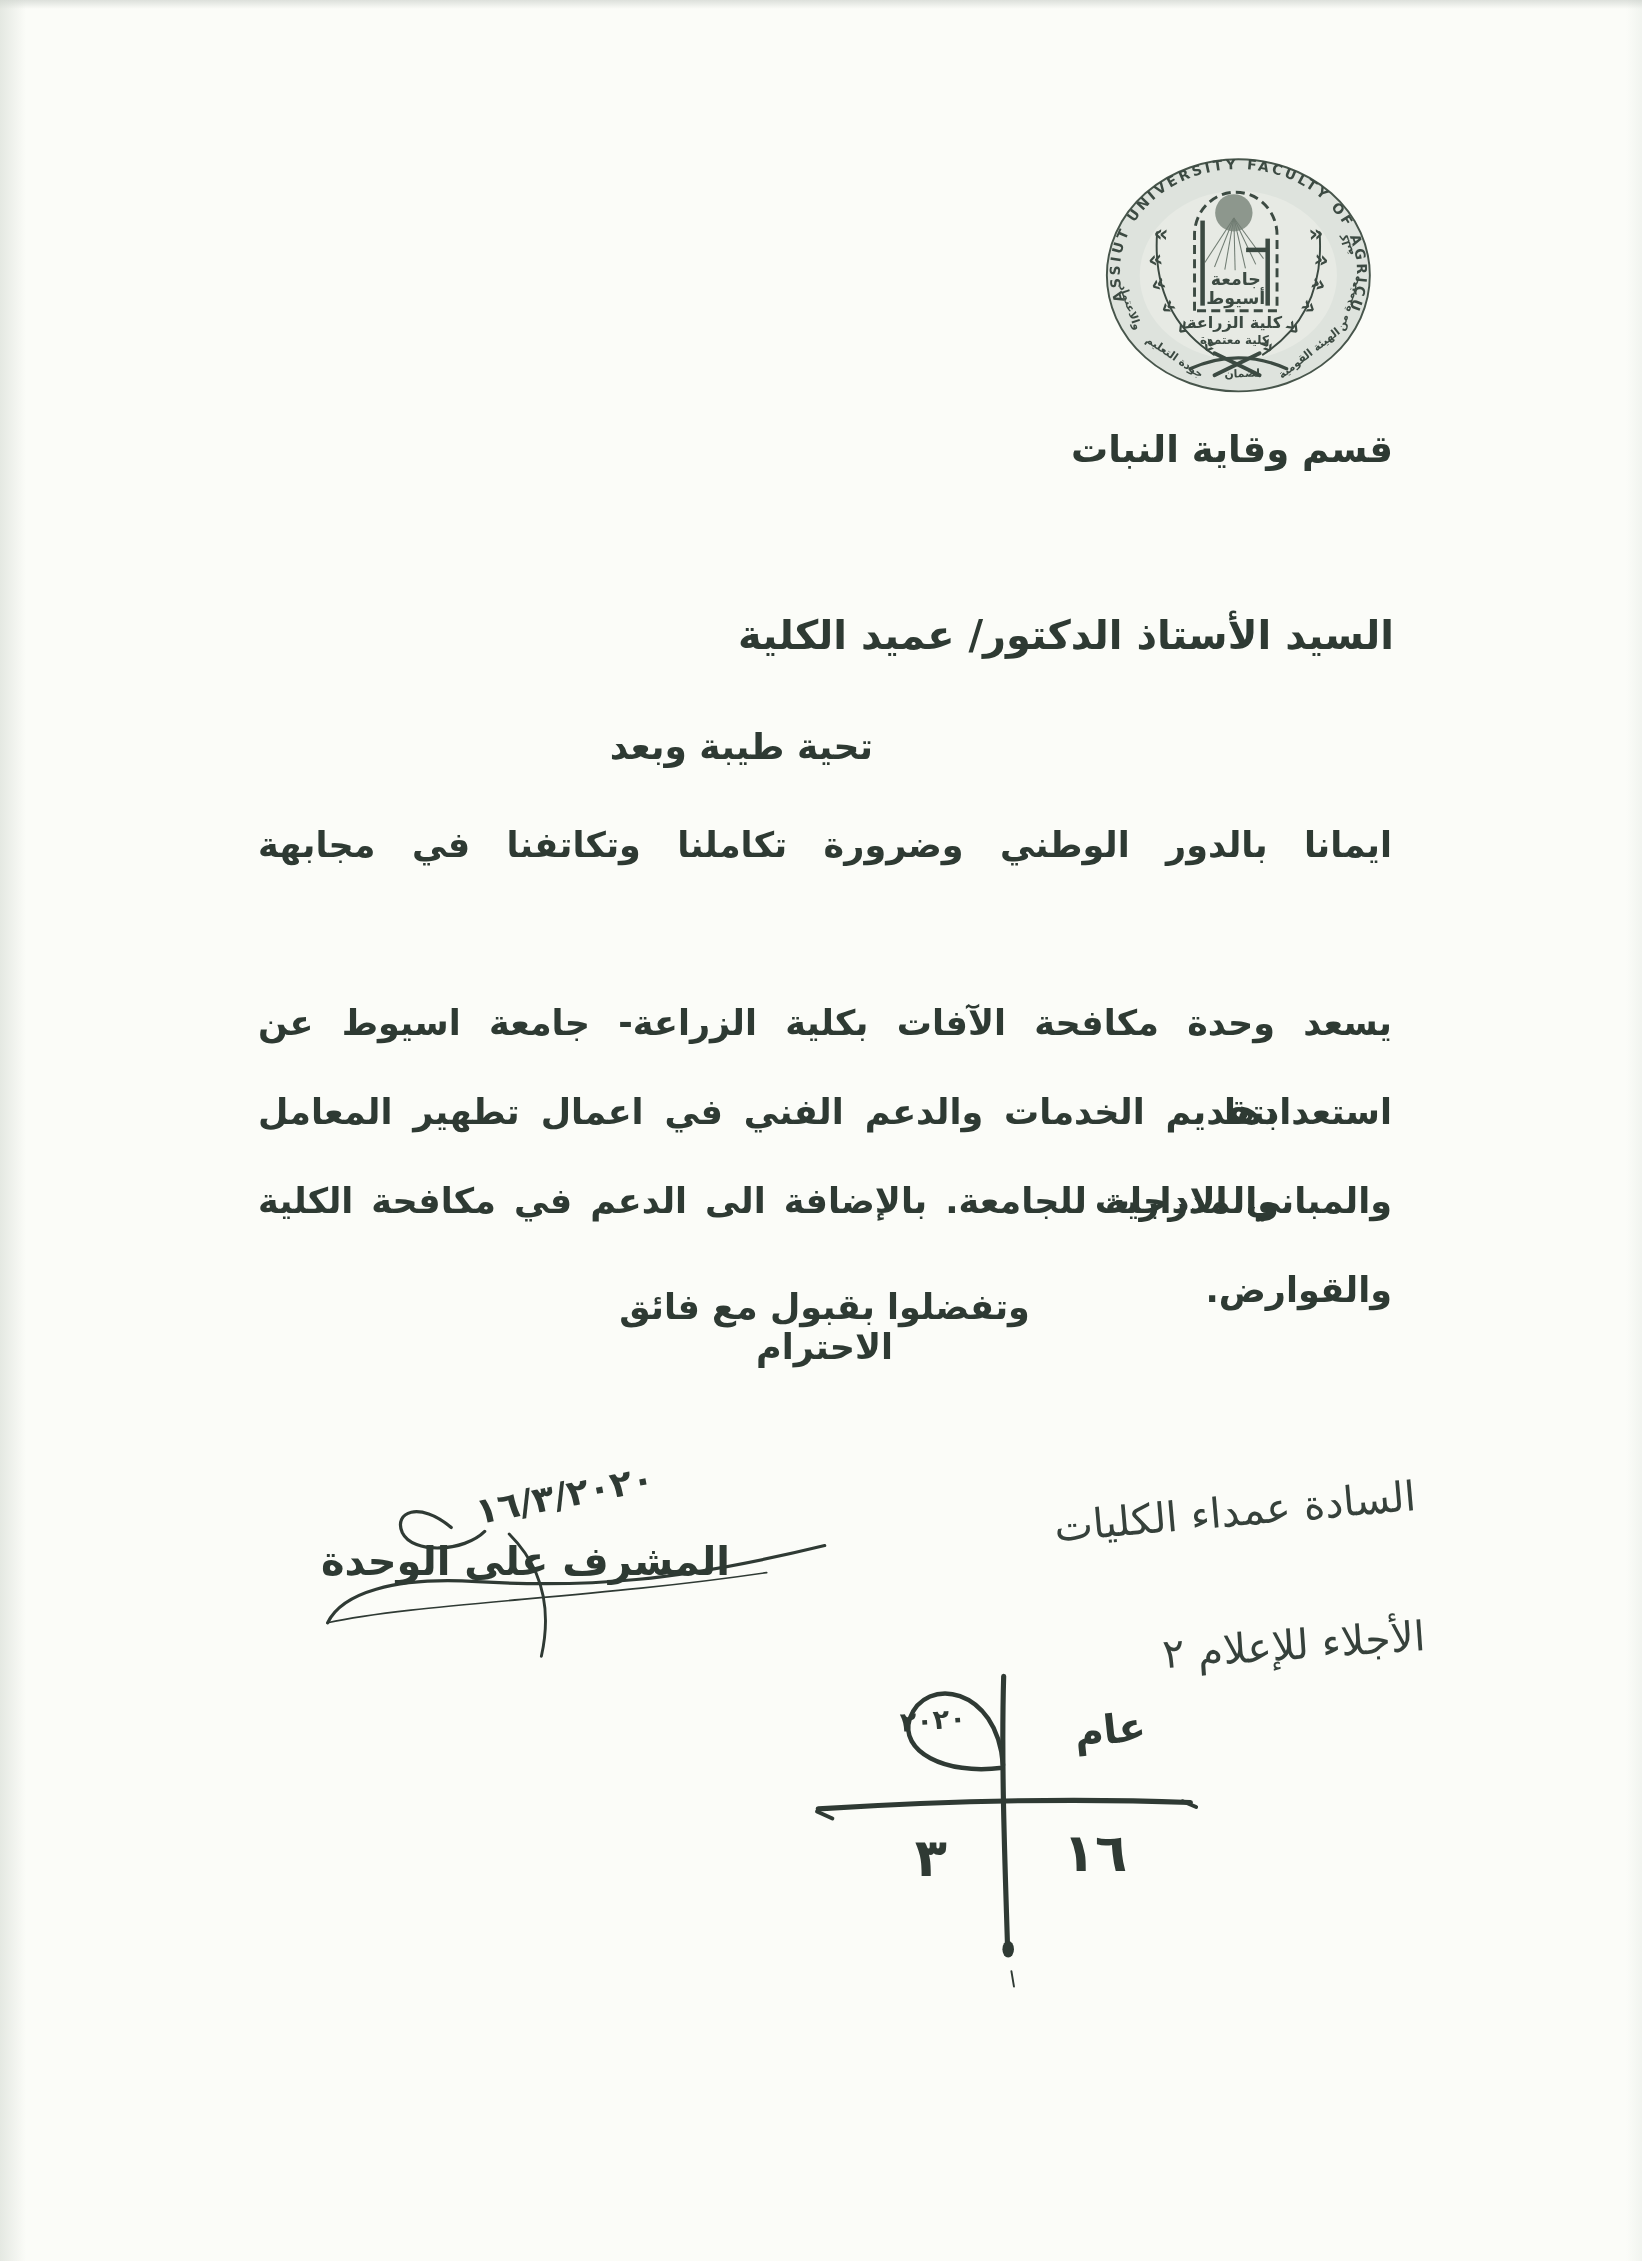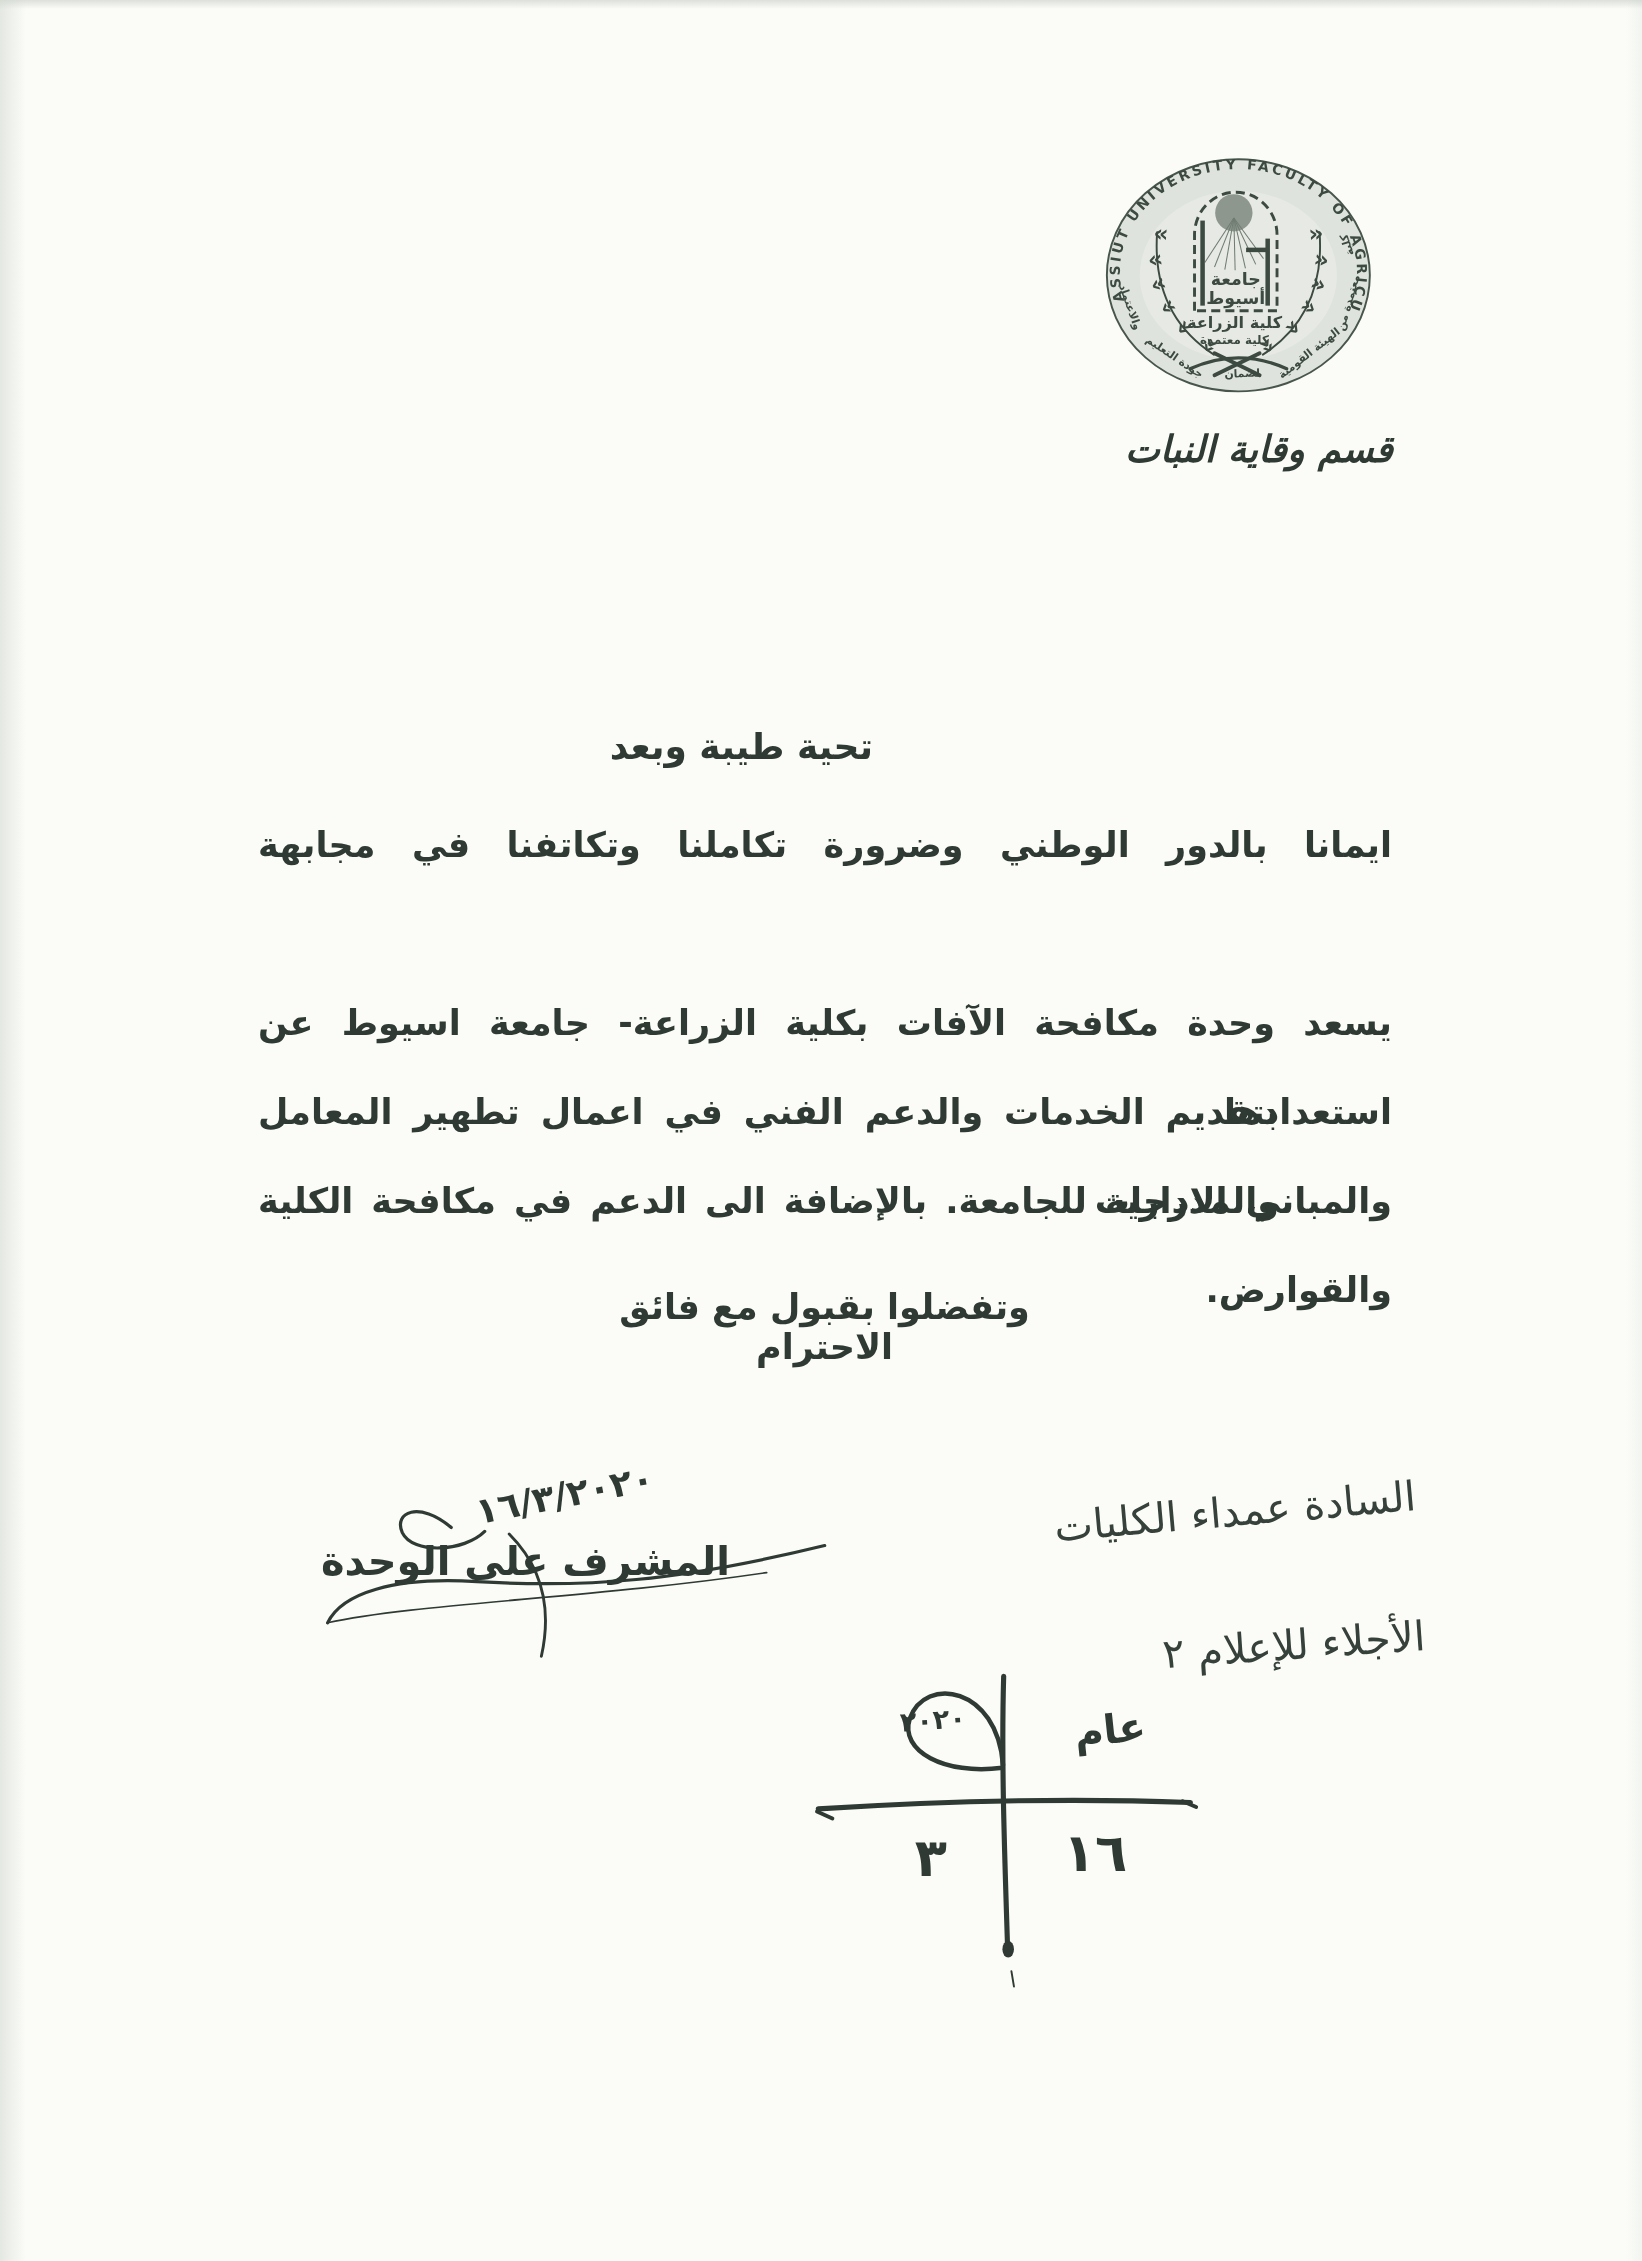--- a/index.html
+++ b/index.html
@@ -17,21 +17,21 @@
       linear-gradient(90deg, rgba(210,216,208,.55) 0px, rgba(210,216,208,0) 26px),
       linear-gradient(180deg, rgba(190,196,190,.5) 0px, rgba(190,196,190,0) 9px),
       linear-gradient(270deg, rgba(222,228,222,.35) 0px, rgba(222,228,222,0) 17px);
     pointer-events:none;
   }
   .abs{position:absolute;}
   .rtl{direction:rtl;unicode-bidi:plugintext;}
   .printed{font-weight:bold;color:#2e3a33;}
   .nowrap{white-space:nowrap;}
 
-  .dept{top:428px;right:250px;font-size:37px;letter-spacing:0;font-style:italic;}
+  .dept{top:428px;right:250px;font-size:37px;letter-spacing:0;}
   .salutation{top:612px;right:249px;font-size:40px;}
   .greeting{top:726px;right:770px;font-size:36px;}
 
   .body-block{left:258px;width:1134px;}
   .bline{
     direction:rtl;
     font-size:35px;font-weight:bold;
     line-height:89px;height:89px;
     text-align:justify;text-align-last:justify;
     color:#2e3a33;
@@ -122,20 +122,21 @@
       <rect x="222" y="142" width="32" height="7" class="seal-ink"></rect>
       <text x="206" y="200" class="seal-ink" font-size="27" font-weight="bold" text-anchor="middle">جامعة</text>
       <text x="206" y="230" class="seal-ink" font-size="27" font-weight="bold" text-anchor="middle">أسيوط</text>
       <text x="204" y="266" class="seal-ink" font-size="25" font-weight="bold" text-anchor="middle">كلية الزراعة</text>
       <text x="204" y="292" class="seal-ink" font-size="18.5" font-weight="bold" text-anchor="middle">كلية معتمدة</text>
     </g>
   </svg>
 
   <div class="abs rtl printed nowrap dept">قسم وقاية النبات</div>
 
+  <div class="abs rtl printed nowrap salutation">السيد الأستاذ الدكتور/ عميد الكلية</div>
 
   <div class="abs rtl printed nowrap greeting">تحية طيبة وبعد</div>
 
   <div class="abs body-block p1">
     <div class="bline">ايمانا بالدور الوطني  وضرورة تكاملنا وتكاتفنا في مجابهة</div>
   </div>
 
   <div class="abs body-block p2">
     <div class="bline">يسعد وحدة مكافحة الآفات بكلية الزراعة- جامعة اسيوط عن استعدادها</div>
     <div class="bline i2">بتقديم  الخدمات والدعم الفني في اعمال تطهير المعامل والمدرجات</div>

